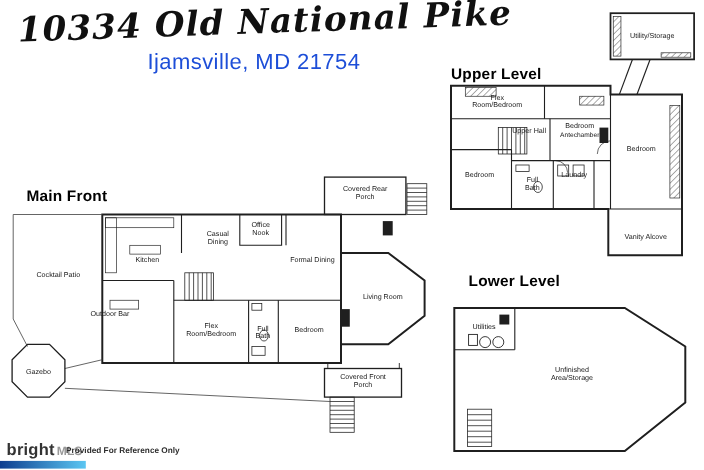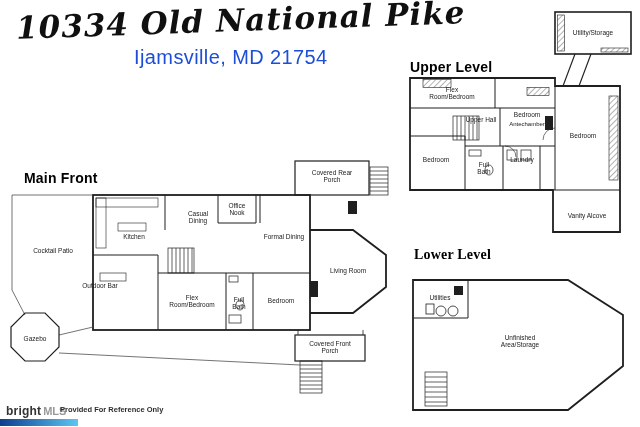--- a/index.html
+++ b/index.html
@@ -24,21 +24,21 @@
   }
   .plan { position:absolute; }
   .plan svg { position:absolute; left:0; top:0; }
   .room-label {
     position:absolute; transform:translate(-50%,-50%);
     font-size:6.5px; line-height:1.15; color:#202020; text-align:center;
   }
   .room-label.one { white-space:nowrap; }
   .footer-logo { position:absolute; left:6px; top:401px; white-space:nowrap; }
   .footer-logo .b {
-    font-size:12px; font-weight:bold; color:#333;
+    font-size:15px; font-weight:bold; color:#333;
     letter-spacing:0.2px;
   }
   .footer-logo .m { font-size:11px; font-weight:bold; color:#999; margin-left:2px; }
   .logo-bar {
     position:absolute; left:0; top:419px; width:78px; height:7px;
     background:linear-gradient(90deg, var(--accent-bar-start,#0d3d8f), var(--accent-bar-end,#5bc6f2));
   }
   .disclaimer {
     position:absolute; left:60px; top:405px; font-size:7.5px; font-weight:bold;
     color:#2c2c2c; white-space:nowrap;
@@ -194,21 +194,21 @@
     <div class="room-label one" style="left:276px; top:82px;">Formal Dining</div>
     <div class="room-label one" style="left:340px; top:116px;">Living Room</div>
     <div class="room-label one" style="left:92px; top:131px;">Outdoor Bar</div>
     <div class="room-label" style="left:184px; top:146px; width:48px;">Flex Room/Bedroom</div>
     <div class="room-label" style="left:231px; top:148px; width:20px;">Full Bath</div>
     <div class="room-label one" style="left:273px; top:146px;">Bedroom</div>
     <div class="room-label one" style="left:27px; top:184px;">Gazebo</div>
     <div class="room-label" style="left:322px; top:192px; width:44px;">Covered Front Porch</div>
   </div>
 
-  <div class="level-heading" style="left:414px; top:247px;font-family:Liberation Serif, serif;">Lower Level</div>
+  <div class="level-heading" style="left:426px; top:247px;">Lower Level</div>
   <div class="plan" style="left:408px; top:268px; width:227px; height:150px;">
     <svg width="227" height="150" viewBox="0 0 227 150">
       <g stroke="#1f1f1f" fill="none">
         <path d="M5,12 L160,12 L215,47 L215,98 L160,142 L5,142 Z" stroke-width="1.8"></path>
         <line x1="60" y1="12" x2="60" y2="50" stroke-width="1"></line>
         <line x1="5" y1="50" x2="60" y2="50" stroke-width="1"></line>
         <g stroke-width="0.8">
           <circle cx="33" cy="43" r="5"></circle>
           <circle cx="45" cy="43" r="5"></circle>
           <rect x="18" y="36" width="8" height="10"></rect>

